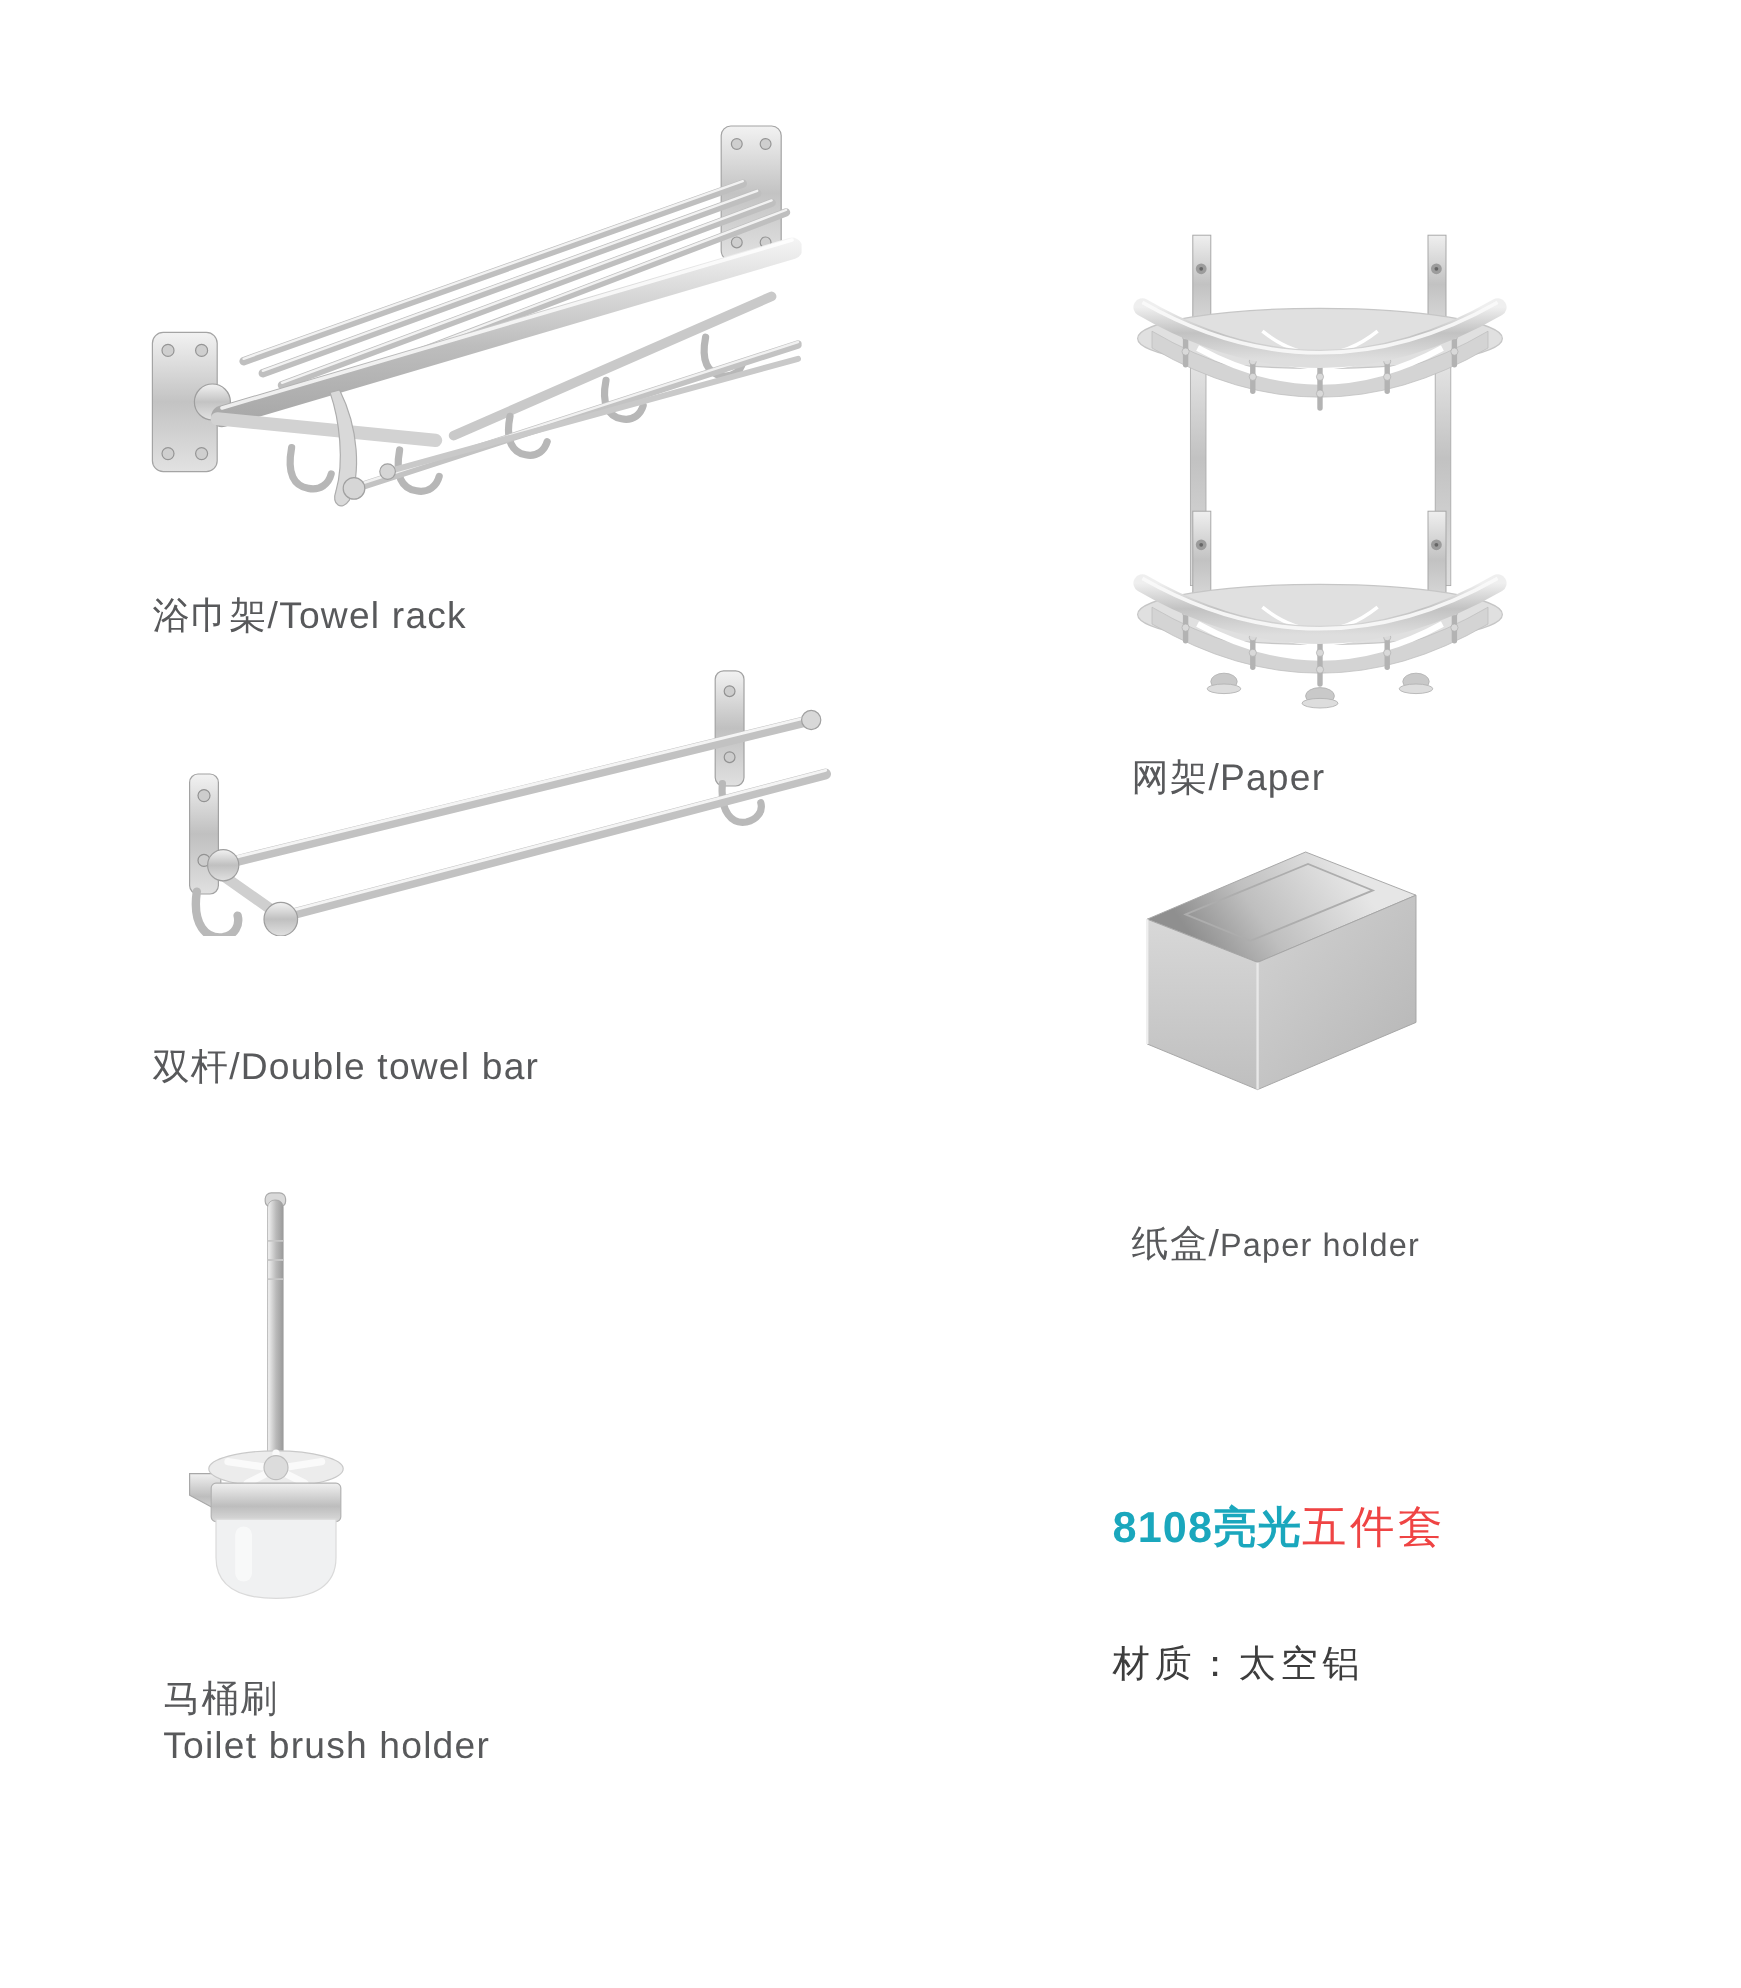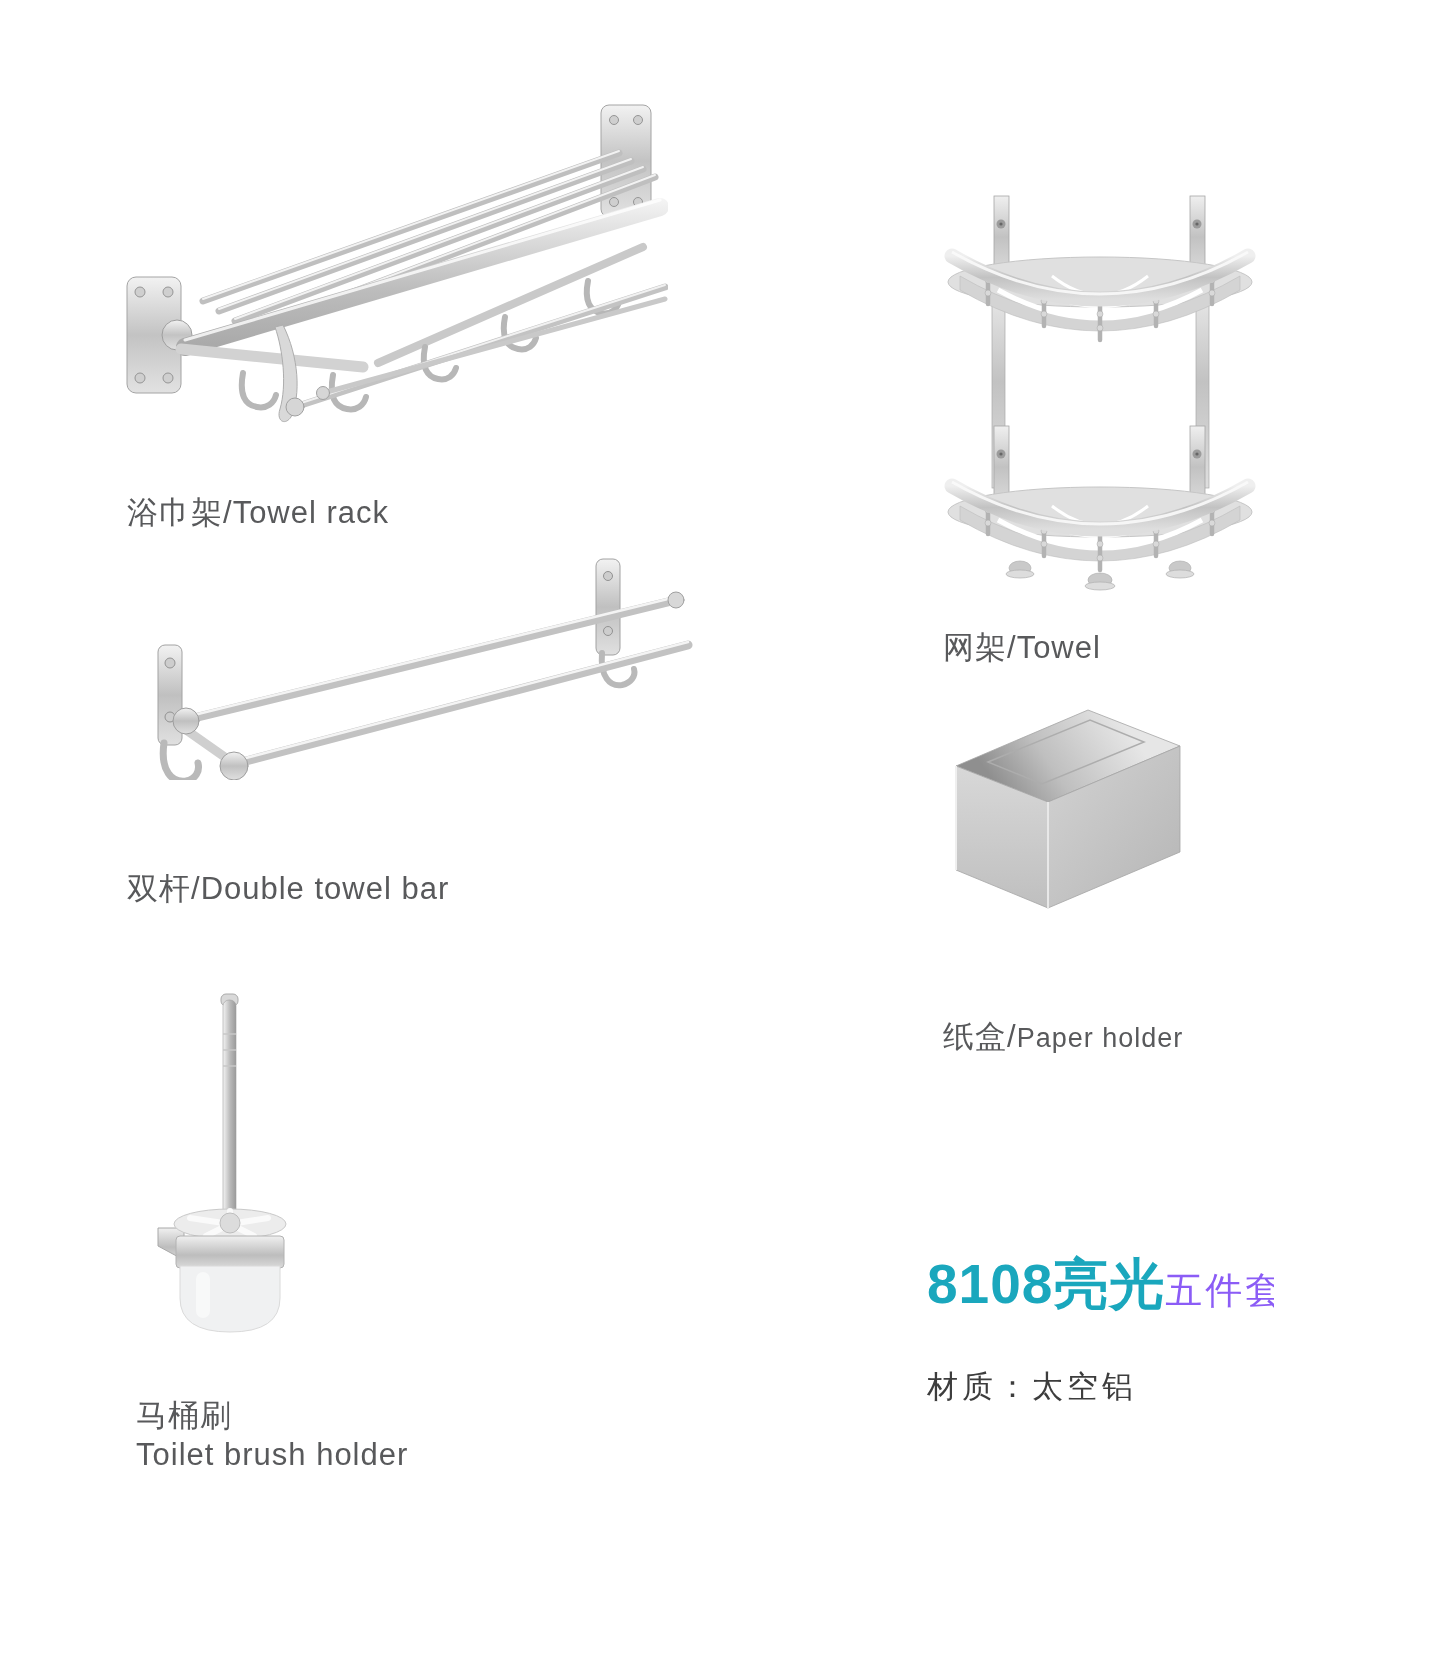--- a/index.html
+++ b/index.html
@@ -4,22 +4,22 @@
 <style>
   html,body{margin:0;padding:0;background:#ffffff;}
   #page{position:relative;width:1274px;height:1657px;background:#ffffff;overflow:hidden;
         font-family:"Liberation Sans","DejaVu Sans",sans-serif;}
   .product-img{position:absolute;}
   .label{position:absolute;font-size:31px;color:#58595b;letter-spacing:1px;white-space:nowrap;}
   .label .en-small{font-size:27px;}
   .label.two-line{line-height:39px;}
   .title-block{position:absolute;left:927px;top:1248px;white-space:nowrap;}
   .title-line{white-space:nowrap;}
-  .model{font-size:55px;font-weight:bold;letter-spacing:1px;}
-  .suffix{font-size:37px;color:#8b5cf6;letter-spacing:3px;}
+  .model{font-size:36px;font-weight:bold;letter-spacing:1px;}
+  .suffix{font-size:37px;color:#ef4444;letter-spacing:3px;}
   .specs{position:absolute;left:927px;top:1326px;}
   .spec-line{font-size:31px;color:#3d3d3d;letter-spacing:4px;line-height:42px;white-space:nowrap;margin-top:40px;}
 </style>
 </head>
 <body>
 
 <div id="page">
 
   <svg class="product-img" style="left:123px;top:95px;" width="545" height="332" viewBox="0 0 545 332">
     <defs>
@@ -252,21 +252,21 @@
   <div class="label two-line" style="left:136px;top:1396px;">
     <div>马桶刷</div>
     <div>Toilet brush holder</div>
   </div>
 
   <div class="label" style="left:127px;top:868px;">
     <span>双杆</span><span>/</span><span>Double towel bar</span>
   </div>
 
   <div class="label" style="left:943px;top:627px;">
-    <span>网架</span><span>/</span><span>Towel</span>
+    <span>网架</span><span>/</span><span>Paper</span>
   </div>
 
   <div class="label" style="left:943px;top:1004px;margin-top:12px;">
     <span>纸盒</span><span>/</span><span class="en-small">Paper holder</span>
   </div>
 
   <div class="title-block">
     <div class="title-line">
       <span class="model" style="color: rgb(26, 167, 189);">8108亮光</span><span class="suffix">五件套</span>
     </div>

